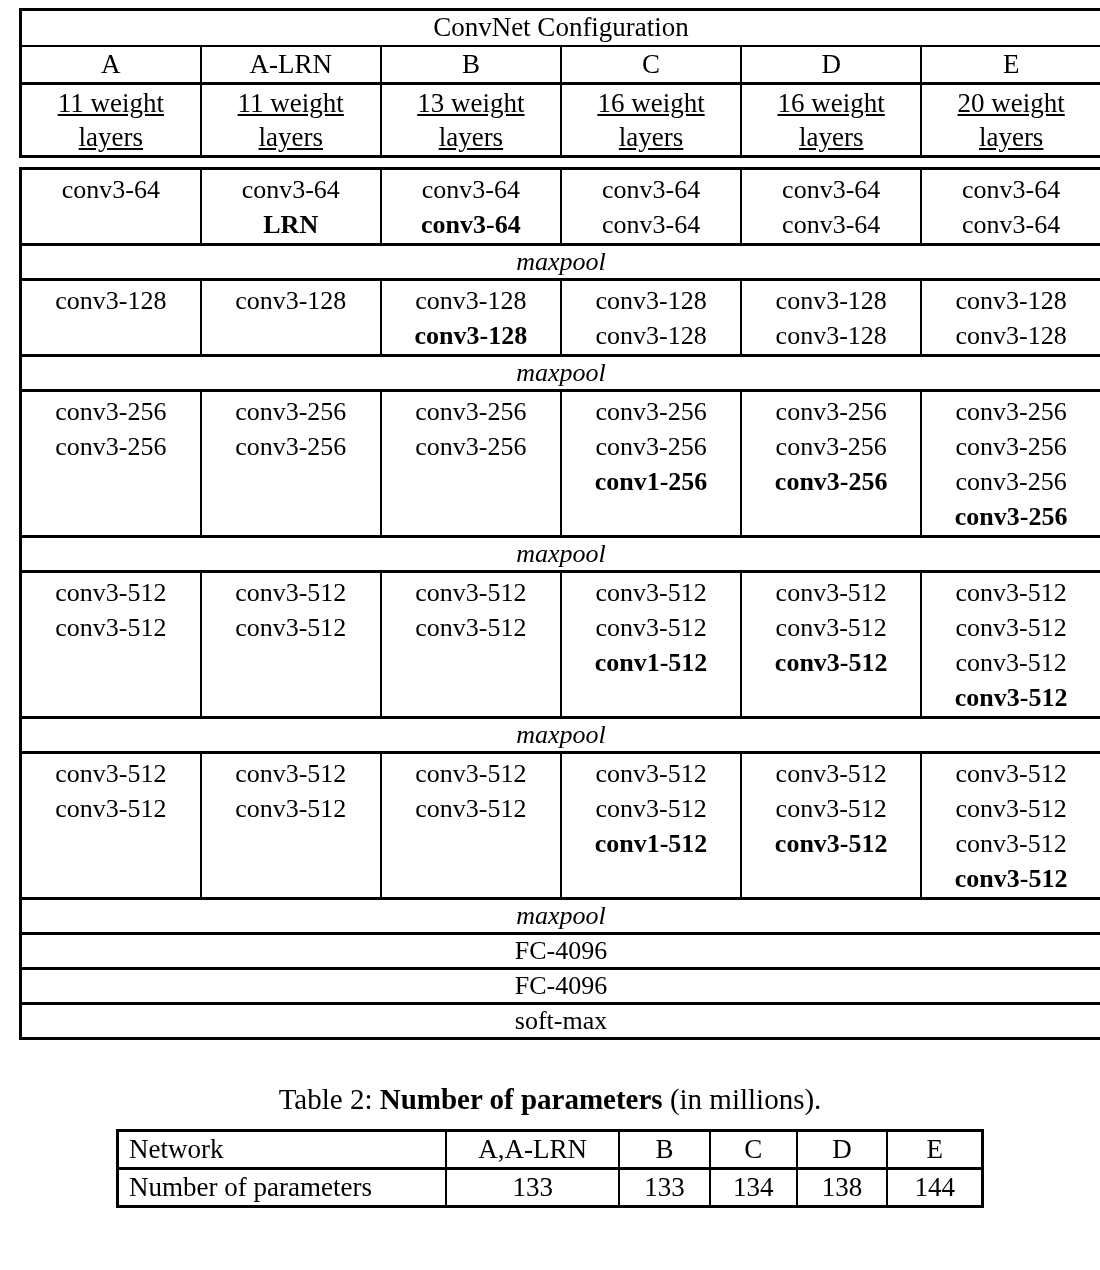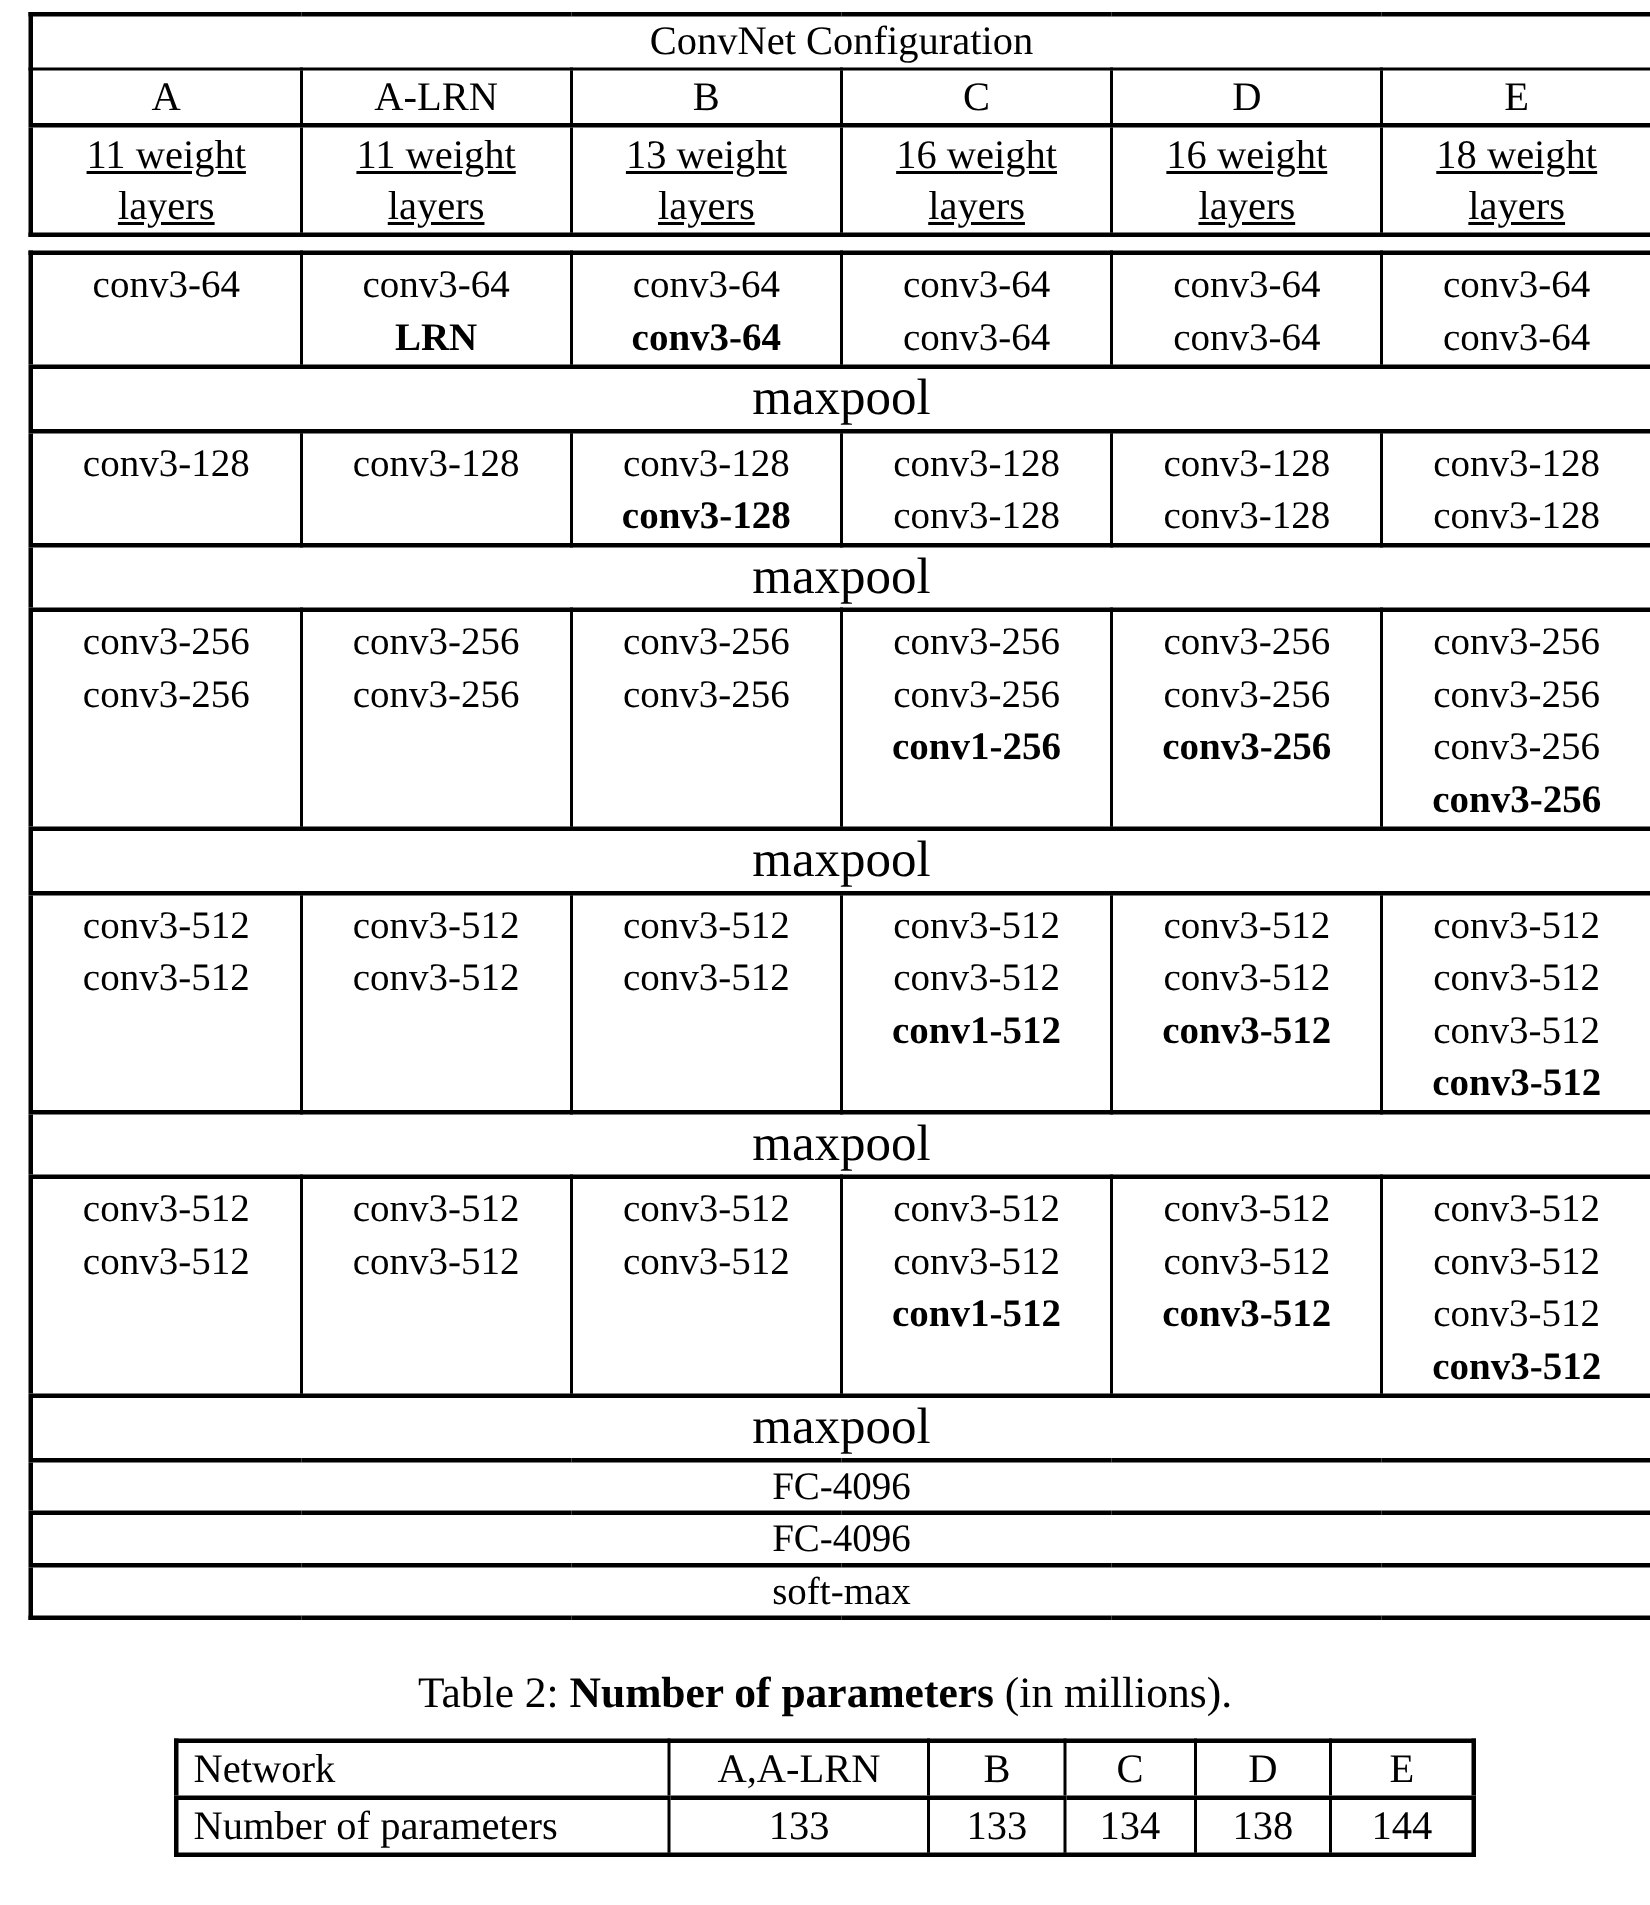--- a/index.html
+++ b/index.html
@@ -55,33 +55,34 @@
     vertical-align: top;
     font-size: 26px;
     padding-top: 2px;
   }
   .conv-cell .line {
     line-height: 35px;
     white-space: nowrap;
   }
   .conv-cell .line.bold { font-weight: bold; }
   .pool-cell {
-    font-size: 34px;
+    font-size: 26px;
     height: 35px;
     border-top: 3px solid #000;
     border-bottom: 3px solid #000;
+    font-style: italic;
   }
   .fc-cell {
     font-size: 26px;
     height: 35px;
     border-top: 3px solid #000;
   }
   
   .t2-caption {
-    margin-top: 33px;
+    margin-top: 43px;
     text-align: center;
     font-size: 29px;
     height: 40px;
   }
   .t2-caption .cap-bold { font-weight: bold; }
   .params-table {
     width: 868px;
     margin: 6px auto 0 auto;
   }
   .params-table td { font-size: 27px; height: 38px; }
@@ -110,21 +111,21 @@
       <td class="cfg-depth-cell">11 weight
 layers</td>
       <td class="cfg-depth-cell">11 weight
 layers</td>
       <td class="cfg-depth-cell">13 weight
 layers</td>
       <td class="cfg-depth-cell">16 weight
 layers</td>
       <td class="cfg-depth-cell">16 weight
 layers</td>
-      <td class="cfg-depth-cell">18 weight
+      <td class="cfg-depth-cell">20 weight
 layers</td>
     </tr>
   </tbody>
     </table>
 
   <div class="tbl-gap"></div>
 
   <table class="body-table">
     <tbody>
 

